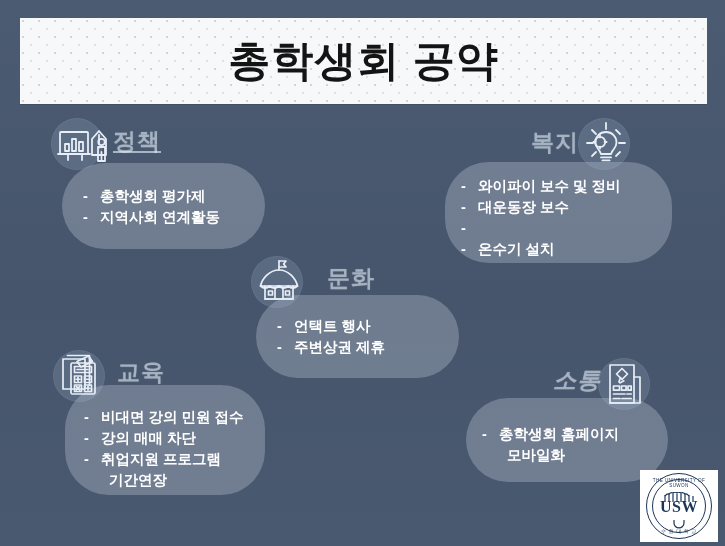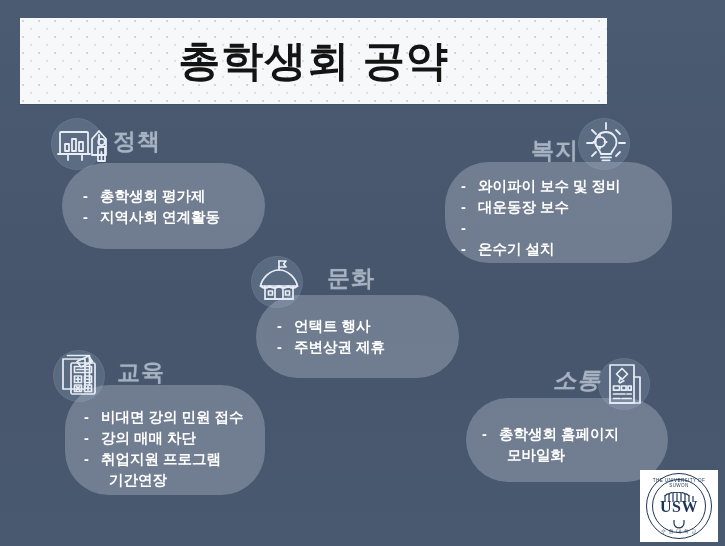--- a/index.html
+++ b/index.html
@@ -11,21 +11,21 @@
   }
   
   #slide{
     position:absolute;inset:0;
     background:linear-gradient(180deg,#4b5b71 0%,#46556b 55%,#49596f 100%);
     overflow:hidden;
   }
 
   
   .title-panel{
-    position:absolute;left:20px;top:18px;width:587px;height:86px;
+    position:absolute;left:20px;top:18px;width:687px;height:86px;
     background-color:#f7f8f9;
     background-image:
       radial-gradient(circle at 3px 3px, rgba(120,130,150,.30) 1px, transparent 1.3px),
       radial-gradient(circle at 11px 11px, rgba(120,130,150,.20) 1px, transparent 1.3px);
     background-size:16px 16px,16px 16px;
     display:flex;align-items:center;justify-content:center;
     box-shadow:0 1px 0 rgba(0,0,0,.10);
   }
   .title-text{
     font-size:42px;font-weight:bold;color:#141414;letter-spacing:1px;
@@ -124,21 +124,21 @@
         <line x1="26" y1="32" x2="26" y2="38"></line>
         <path d="M36 17 L43 9 L50 17 L50 33 L36 33 Z"></path>
         <line x1="43" y1="13" x2="43" y2="22"></line>
         <circle cx="43" cy="25.5" r="1.1" fill="#e8eef7" stroke="none"></circle>
         <circle cx="45.5" cy="20" r="3.2"></circle>
         <path d="M42 25 h7 v14 h-7 z"></path>
         <line x1="45.5" y1="30" x2="45.5" y2="39"></line>
       </svg>
     </div>
 
-    <div class="grp-label" style="left:113px;top:126px;">정책</div>
+    <div class="grp-label" style="left:113px;top:126px;text-decoration:underline;">정책</div>
 
     <div class="bullets" style="left:83px;top:186px;">
       <div class="row">
         <span class="dash">-</span>
         <span class="txt">총학생회 평가제</span>
       </div>
       <div class="row">
         <span class="dash">-</span>
         <span class="txt">지역사회 연계활동</span>
       </div>
@@ -162,21 +162,21 @@
         <line x1="18" y1="36.4" x2="28" y2="36.4"></line>
         <line x1="19.4" y1="39.4" x2="26.6" y2="39.4"></line>
         <circle cx="17" cy="21" r="5.2"></circle>
         <line x1="17" y1="14.4" x2="17" y2="16.4"></line>
         <line x1="17" y1="25.6" x2="17" y2="27.6"></line>
         <line x1="10.4" y1="21" x2="12.4" y2="21"></line>
         <line x1="21.6" y1="21" x2="23.6" y2="21"></line>
       </svg>
     </div>
 
-    <div class="grp-label" style="left:531px;top:135px;font-family:Liberation Serif, serif;">복지</div>
+    <div class="grp-label" style="left:531px;top:127px;font-family:Liberation Serif, serif;">복지</div>
 
     <div class="bullets" style="left:461px;top:176px;">
       <div class="row">
         <span class="dash">-</span>
         <span class="txt">와이파이 보수 및 정비</span>
       </div>
       <div class="row">
         <span class="dash">-</span>
         <span class="txt">대운동장 보수</span>
       </div>

